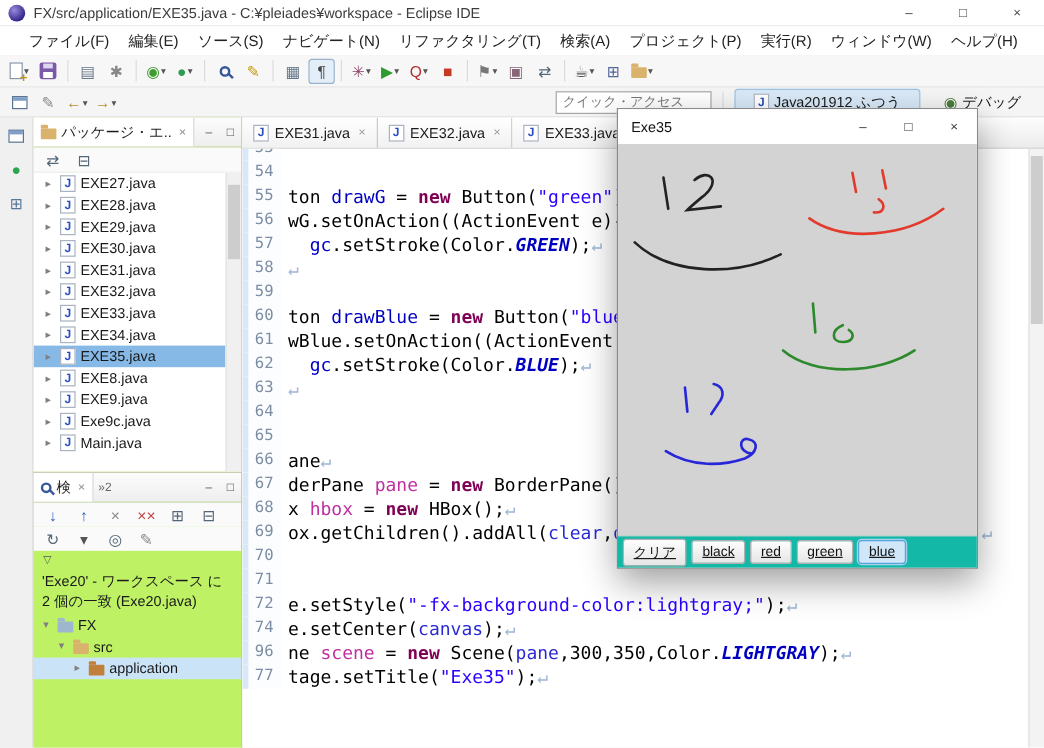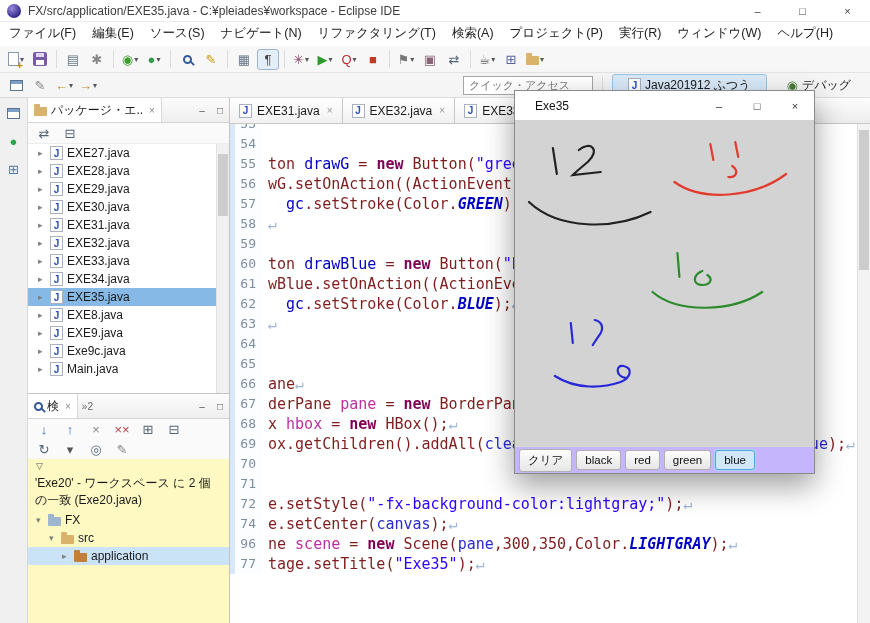--- a/index.html
+++ b/index.html
@@ -11,21 +11,21 @@
 
   
   .titlebar{ height:22px; background:#fff; display:flex; align-items:center; border-bottom:1px solid #ececec; }
   .ecl{ width:14px; height:14px; border-radius:50%; margin-left:7px;
     background:radial-gradient(circle at 35% 32%, #9a8ade, #33288a 70%); flex:0 0 auto; }
   .title-text{ margin-left:7px; font-size:12px; color:#3c3c3c; white-space:nowrap; overflow:hidden; }
   .win-controls{ margin-left:auto; display:flex; height:100%; }
   .wc{ width:45px; height:100%; display:flex; align-items:center; justify-content:center; font-size:11px; color:#444; }
 
   
-  .menubar{ height:24px; background:#fff; display:flex; align-items:flex-start; padding-left:1px; }
+  .menubar{ height:24px; background:#fff; display:flex; align-items:center; padding-left:16px; }
   .menu-item{ padding:3px 8px; font-size:12.5px; color:#222; white-space:nowrap; }
 
   
   .toolbar{ height:27px; background:#f7f7f7; border-bottom:1px solid #e3e3e3; display:flex; align-items:center; padding:0 4px; overflow:hidden; }
   .toolbar2{ height:25px; background:#f5f5f5; border-bottom:1px solid #ddd; display:flex; align-items:center; padding:0 4px; overflow:hidden; }
   .tbtn{ min-width:22px; height:21px; display:inline-flex; align-items:center; justify-content:center; border-radius:3px; margin:0 1px; padding:0 2px; }
   .tbtn.pressed{ border:1px solid #9ab4cc; background:#e4eef8; }
   .qa-group{ margin-left:auto; display:flex; align-items:center; gap:5px; }
   .qa{ width:130px; height:19px; border:1px solid #a6a6a6; background:#fff; font-size:11px; padding:0 5px;
        font-family:"Liberation Sans","DejaVu Sans",sans-serif; color:#555; }
@@ -46,21 +46,21 @@
   .ico-folder.project{ background:#9fb6cf; }
   .ico-folder.package{ background:#c0803a; }
   .ico-win{ width:13px; height:11px; border:1px solid #5a7390; background:#fff; position:relative; }
   .ico-win::before{ content:""; position:absolute; left:0; right:0; top:0; height:3px; background:#7ea0c8; }
   .ico-jbadge{ width:13px; height:14px; background:#fff; border:1px solid #a8b2c0; display:inline-flex; align-items:center; justify-content:center; }
   .ico-jbadge::after{ content:"J"; font-size:10px; font-weight:bold; color:#2b4fc0; }
 
   
   .main{ position:absolute; top:98px; left:0; right:0; bottom:0; display:flex; }
   .rail{ width:28px; background:#f0f0f0; border-right:1px solid #d8d8d8; display:flex; flex-direction:column; align-items:center; padding-top:5px; gap:7px; }
-  .leftcol{ width:202px; display:flex; flex-direction:column; border-right:1px solid #c4c4c4; background:#fef9c3; }
+  .leftcol{ width:174px; display:flex; flex-direction:column; border-right:1px solid #c4c4c4; background:#bef264; }
 
   .view-header{ height:25px; background:linear-gradient(#fcfcfc,#eeeeee); display:flex; align-items:center; border-bottom:1px solid #d4d4d4; flex:0 0 auto; }
   .view-tab{ display:flex; align-items:center; gap:4px; padding:0 6px; height:100%; border-right:1px solid #d8d8d8; background:#fff; font-size:12px; white-space:nowrap; overflow:hidden; }
   .vt-close{ color:#8a8a8a; font-size:10px; margin-left:2px; }
   .overflow-ind{ font-size:10px; color:#666; margin-left:4px; }
   .spacer{ flex:1; }
   .hbtn{ width:18px; height:18px; display:flex; align-items:center; justify-content:center; color:#555; font-size:10px; }
 
   .panel-pe{ height:296px; display:flex; flex-direction:column; border-bottom:1px solid #c4c4c4; }
   .pe-toolbar{ height:21px; display:flex; align-items:center; padding-left:4px; gap:2px; background:#fafafa; border-bottom:1px solid #ededed; flex:0 0 auto; }
@@ -83,41 +83,41 @@
   .tabstrip{ height:26px; background:linear-gradient(#fdfdfd,#ececec); border-bottom:1px solid #c8c8c8; display:flex; }
   .etab{ display:flex; align-items:center; gap:5px; padding:0 9px; border-right:1px solid #c8c8c8; background:linear-gradient(#ffffff,#f1f1f1); font-size:12px; white-space:nowrap; }
   .tclose{ color:#979797; font-size:10px; margin-left:2px; }
   .code-area{ position:absolute; top:26px; left:0; right:13px; bottom:0; overflow:hidden; background:#fff; }
   .cline{ height:20px; display:flex; align-items:center; }
   .cline:first-child{ margin-top:-10px; }
   .lnum{ width:32px; text-align:right; padding-right:6px; color:#7d8ea3; flex:0 0 auto;
          font-family:"DejaVu Sans Mono","Liberation Mono",monospace; font-size:13px;
          border-left:5px solid #d9e8f8; background:#fcfdff; height:100%; line-height:20px; }
   .ltext{ white-space:pre; font-family:"DejaVu Sans Mono","Liberation Mono",monospace; font-size:15px; line-height:20px; padding-left:6px; }
-  .c-d{ color:#7f1d1d; }
+  .c-d{ color:#000000; }
   .c-k{ color:#7f0055; font-weight:bold; }
   .c-s2{ color:#2a00ff; }
   .c-f{ color:#0000c0; }
   .c-fi{ color:#0000c0; font-weight:bold; font-style:italic; }
   .c-m{ color:#bf2f9f; }
   .c-v{ color:#2a2ad4; }
   .c-w{ color:#9fb6d4; }
   .esb{ position:absolute; top:26px; right:0; bottom:0; width:13px; background:#f3f3f3; border-left:1px solid #e0e0e0; }
   .esb .thumb{ position:absolute; left:1px; right:1px; top:6px; height:140px; background:#cdcdcd; }
 
   
   .appwin{ position:absolute; left:514px; top:90px; width:301px; height:384px; background:#fff;
            border:1px solid #8a8a8a; box-shadow:0 12px 28px rgba(0,0,0,.38); display:flex; flex-direction:column; z-index:50; }
-  .aw-title{ height:29px; display:flex; align-items:center; background:#fff; flex:0 0 auto;padding-left:9px; }
+  .aw-title{ height:29px; display:flex; align-items:center; background:#fff; flex:0 0 auto; }
   .aw-t{ margin-left:11px; font-size:12px; color:#111; }
   .aw-controls{ margin-left:auto; display:flex; height:100%; }
   .awc{ width:38px; height:100%; display:flex; align-items:center; justify-content:center; font-size:11px; color:#333; }
   .aw-canvas{ flex:1; background:#d3d3d3; position:relative; overflow:hidden; }
   .aw-canvas svg{ position:absolute; inset:0; width:100%; height:100%; }
-  .aw-buttons{ height:27px; background:#c4b5fd; border-top:1px solid #d8d8d8; display:flex; align-items:center; padding-left:4px; gap:4px; flex:0 0 auto; }
+  .aw-buttons{ height:27px; background:#14b8a6; border-top:1px solid #d8d8d8; display:flex; align-items:center; padding-left:4px; gap:4px; flex:0 0 auto;text-decoration:underline; }
   .awbtn{ font-family:"Liberation Sans","DejaVu Sans",sans-serif; font-size:11.5px; padding:3px 8px;
           background:linear-gradient(#fdfdfd,#e6e6e6); border:1px solid #b0b0b0; border-radius:3px; color:#111; }
   .awbtn.focused{ background:#cfe7f8; border:1px solid #56a4da; box-shadow:0 0 0 1px #a8d2f0; }
 </style>
 </head>
 <body>
 
 <div class="titlebar">
   <span class="ecl"></span>
   <span class="title-text">FX/src/application/EXE35.java - C:¥pleiades¥workspace - Eclipse IDE</span>

